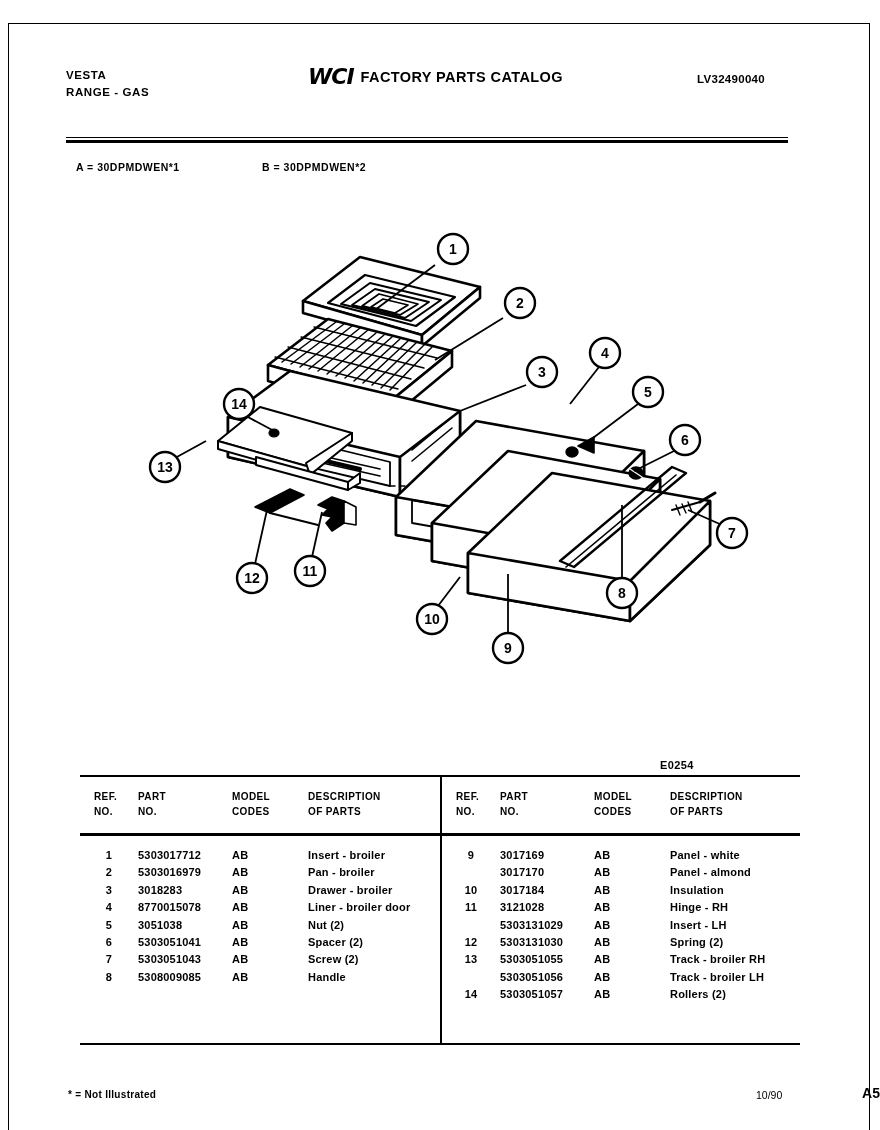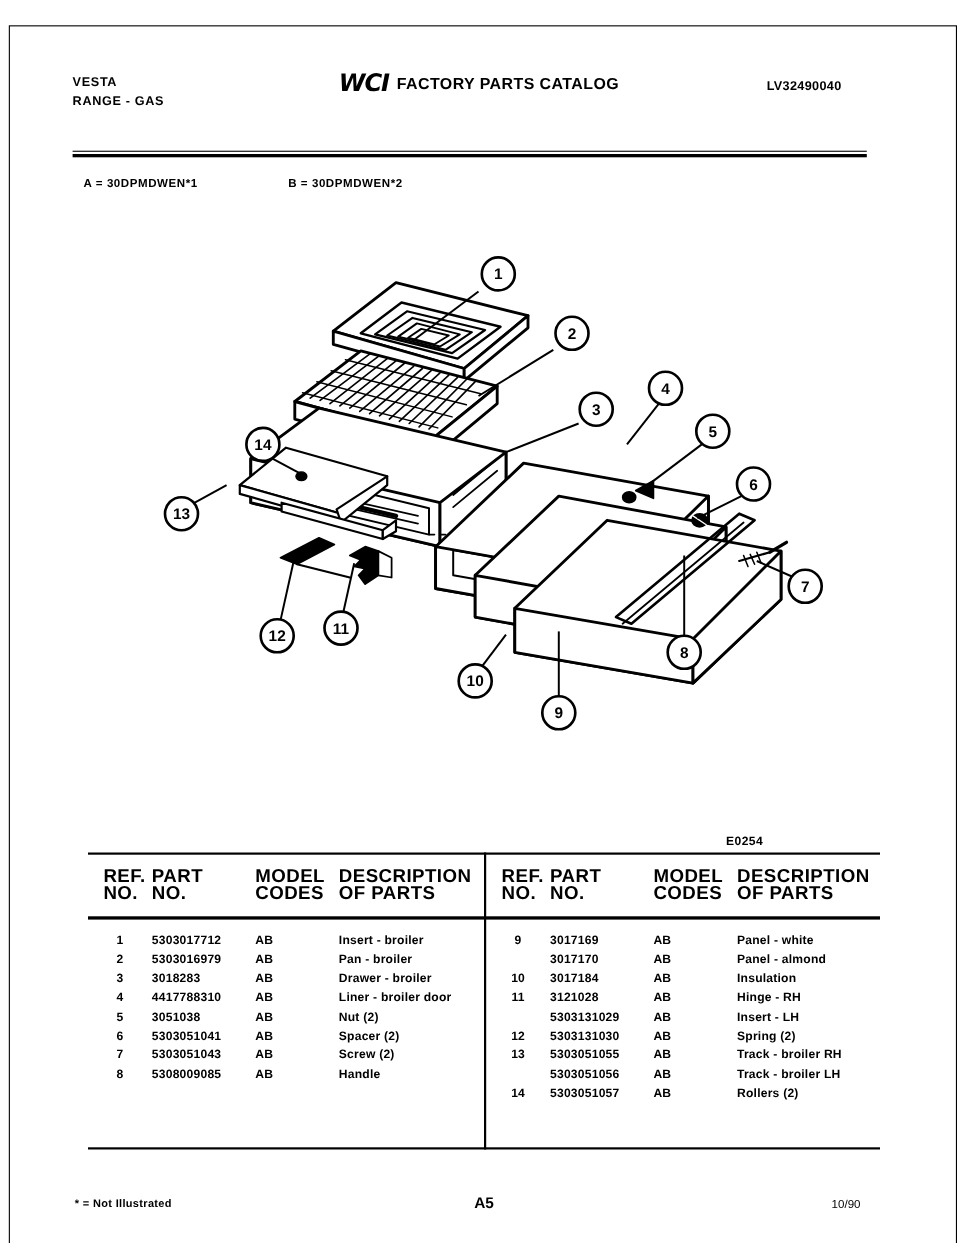--- a/index.html
+++ b/index.html
@@ -39,36 +39,36 @@
   .tbl{position:absolute;left:80px;top:760px;width:720px;height:300px;}
   .tbl-top{position:absolute;left:0;top:0;width:720px;height:2px;background:#000;}
   .tbl-mid{position:absolute;left:0;top:58px;width:720px;height:2.5px;background:#000;}
   .tbl-bot{position:absolute;left:0;top:268px;width:720px;height:2px;background:#000;}
   .tbl-vert{position:absolute;left:360px;top:0;width:2px;height:270px;background:#000;}
 
   .col{position:absolute;top:0;width:360px;height:270px;}
   .col-left{left:0;}
   .col-right{left:362px;}
 
-  .hd{position:absolute;font-size:17px;font-weight:bold;letter-spacing:.4px;line-height:15px;top:14px;}
+  .hd{position:absolute;font-size:10px;font-weight:bold;letter-spacing:.4px;line-height:15px;top:14px;}
   .hd-ref{left:14px;}
   .hd-part{left:58px;}
   .hd-model{left:152px;}
   .hd-desc{left:228px;}
 
   .rows{position:absolute;top:74px;left:0;width:360px;}
   .row{position:relative;height:17.4px;font-size:11px;font-weight:bold;letter-spacing:.2px;}
   .c-ref{position:absolute;left:14px;width:30px;text-align:center;}
   .c-part{position:absolute;left:58px;}
   .c-model{position:absolute;left:152px;}
   .c-desc{position:absolute;left:228px;white-space:nowrap;}
 
   
   .ft-note{position:absolute;left:68px;top:1074px;font-size:10px;font-weight:bold;letter-spacing:.3px;}
-  .ft-page{position:absolute;left:0;top:1070px;width:880px;text-align:center;font-size:14px;font-weight:bold;}
+  .ft-page{position:absolute;left:0;top:1070px;width:880px;text-align:right;font-size:14px;font-weight:bold;}
   .ft-date{position:absolute;left:756px;top:1074px;font-size:10.5px;font-weight:normal;}
 
   svg text{font-family:"Liberation Sans",sans-serif;font-weight:bold;}
 </style>
 </head>
 <body>
 
 <div class="sheet">
 
   <div class="page-border"></div>
@@ -319,21 +319,21 @@
             <span class="c-desc">Pan - broiler</span>
           </div>
           <div class="row">
             <span class="c-ref">3</span>
             <span class="c-part">3018283</span>
             <span class="c-model">AB</span>
             <span class="c-desc">Drawer - broiler</span>
           </div>
           <div class="row">
             <span class="c-ref">4</span>
-            <span class="c-part">4417788310</span>
+            <span class="c-part">8770015078</span>
             <span class="c-model">AB</span>
             <span class="c-desc">Liner - broiler door</span>
           </div>
           <div class="row">
             <span class="c-ref">5</span>
             <span class="c-part">3051038</span>
             <span class="c-model">AB</span>
             <span class="c-desc">Nut (2)</span>
           </div>
           <div class="row">

